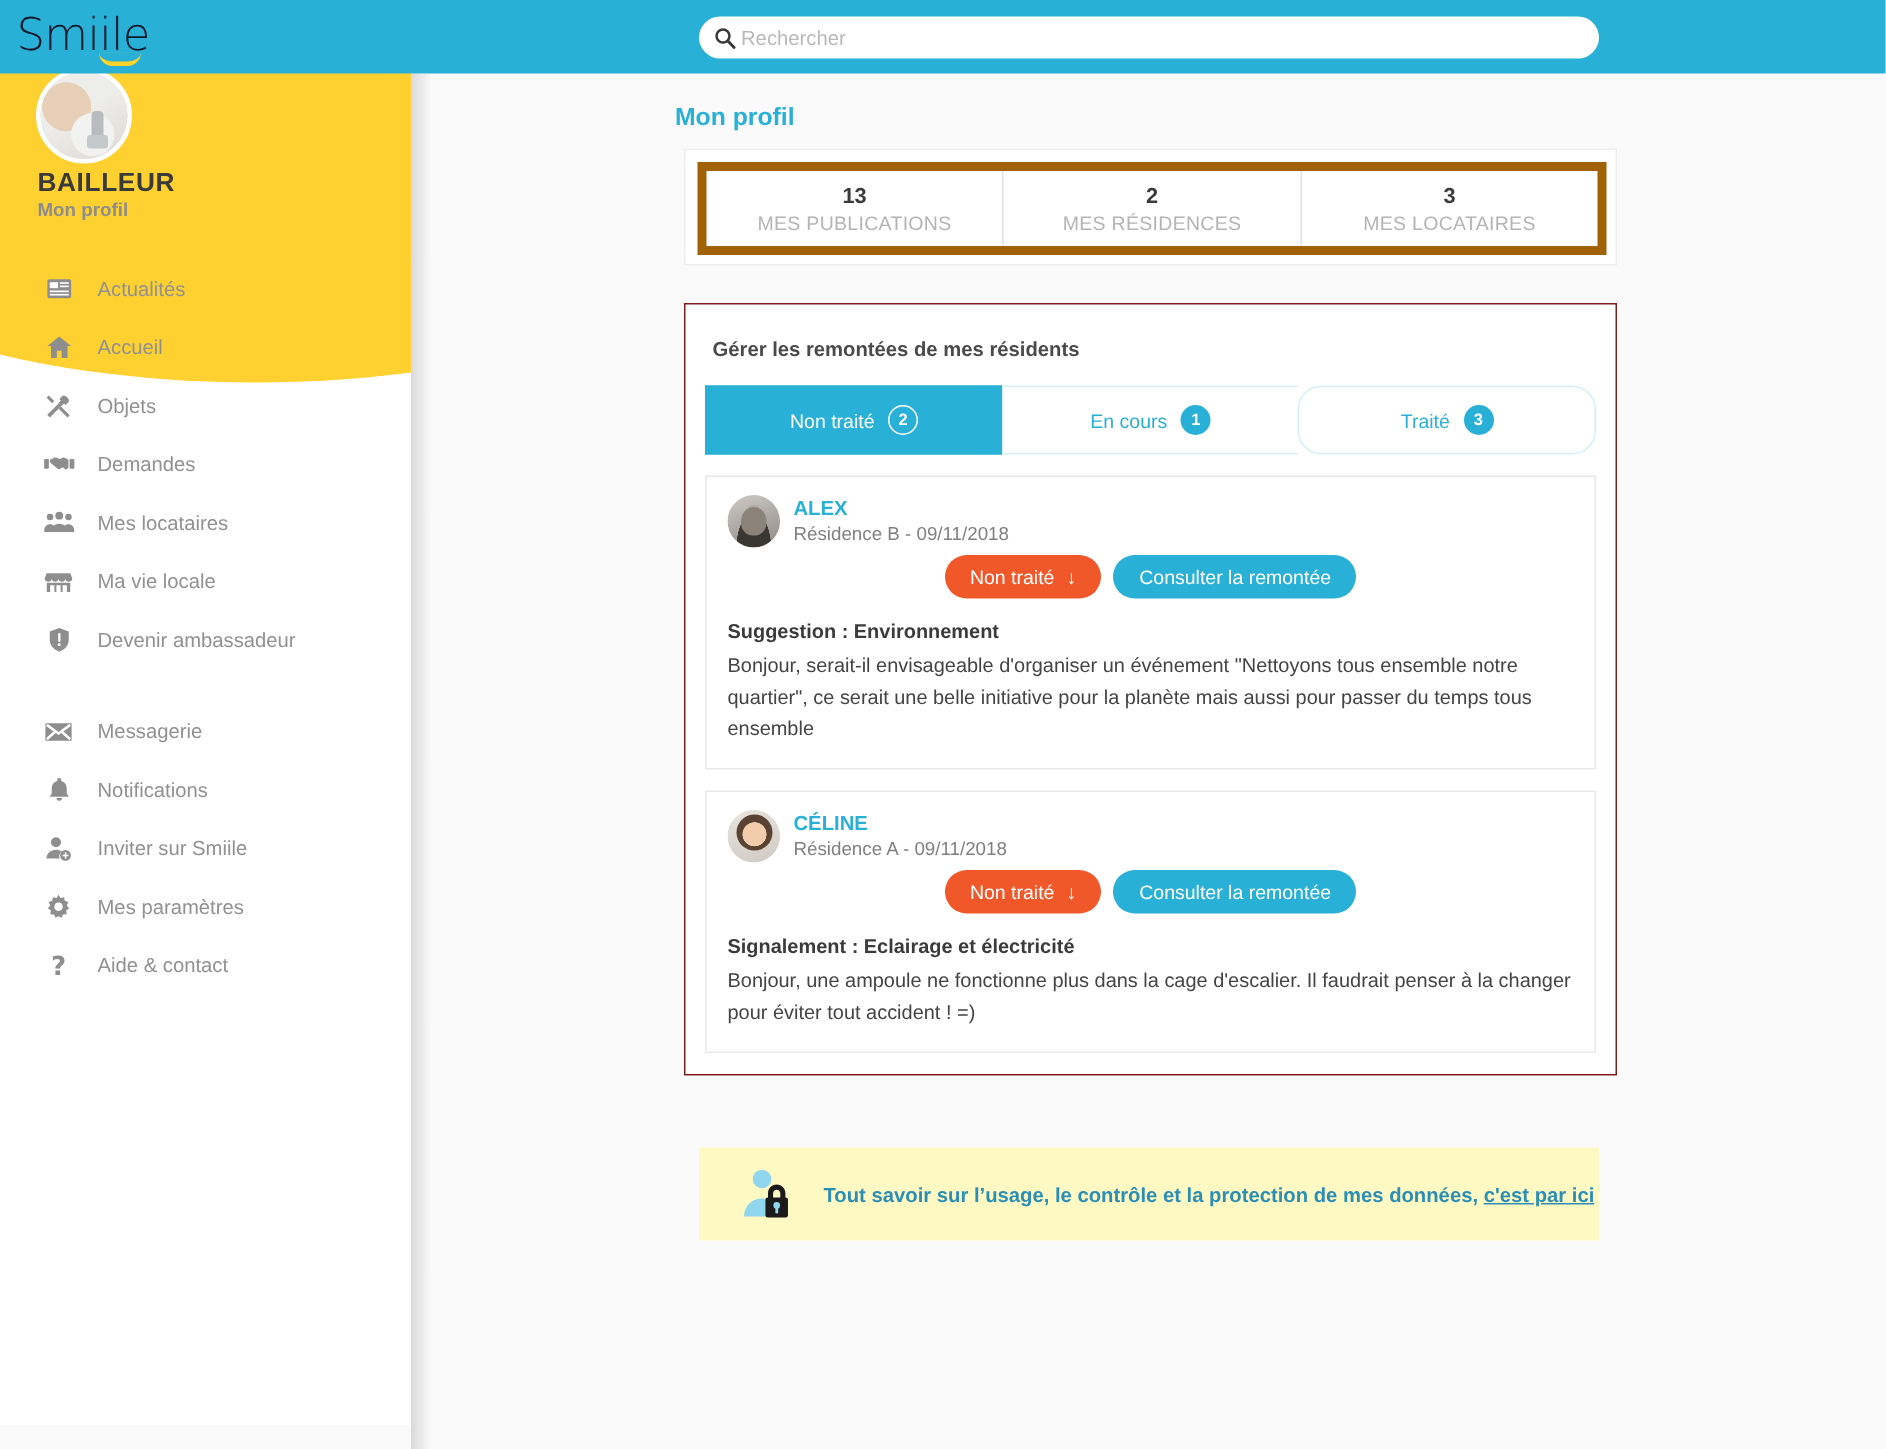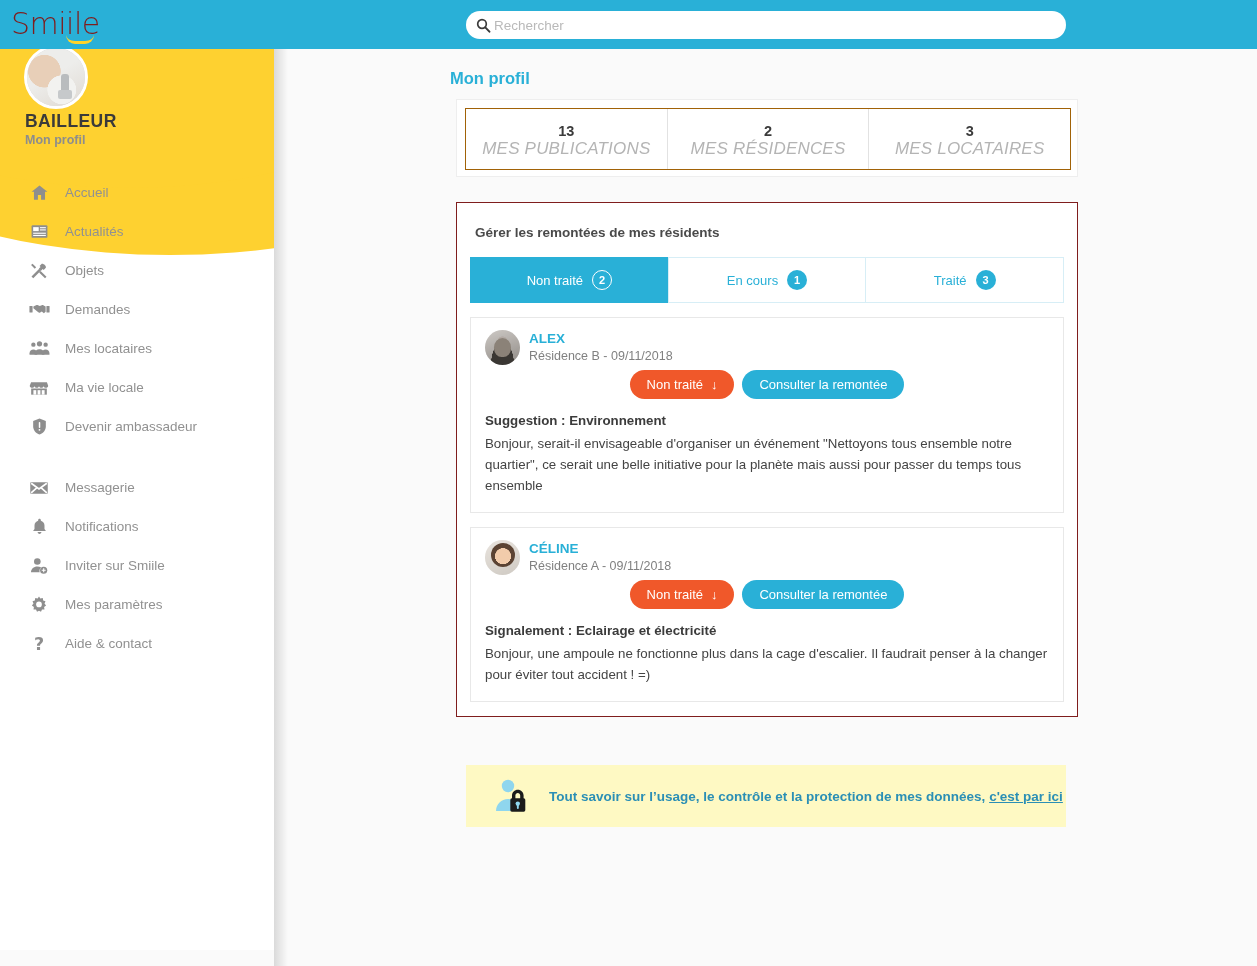--- a/index.html
+++ b/index.html
@@ -21,21 +21,21 @@
   }
   .logo {
     position: absolute;
     left: 11px; top: 8px;
     width: 110px; height: 34px;
   }
   .logo-text {
     font-family: "DejaVu Sans", sans-serif;
     font-size: 30px;
     font-weight: 300;
-    color: #7f1d1d;
+    color: #0f172a;
     letter-spacing: -0.5px;
     line-height: 32px;
   }
   .logo-smile {
     position: absolute;
     left: 55px; top: 27px;
     width: 28px; height: 9px;
     border-bottom: 3px solid #ffd42a;
     border-radius: 0 0 14px 14px;
   }
@@ -205,45 +205,44 @@
     width: 622px; height: 78px;
     background: #ffffff;
     border: 1px solid #eeeeee;
     display: flex;
   }
   .stats-inner {
     position: absolute;
     left: 8px; top: 8px;
     width: 606px; height: 62px;
     display: flex;
-    border: 1px solid #a16207;
+    border: 6px solid #a16207;
     text-align: right;
   }
   .stat {
     flex: 1;
     display: flex;
     flex-direction: column;
     align-items: center;
     justify-content: center;
     border-right: 1px solid #e2e2e2;
     cursor: pointer;
   }
   .stat:last-child { border-right: none; }
   .stat-num {
     font-size: 14.5px;
     font-weight: bold;
     color: #3b3b3b;
     line-height: 19px;
   }
   .stat-lbl {
-    font-size: 17px;
+    font-size: 13px;
     color: #b4b4b4;
     letter-spacing: 0.2px;
     line-height: 16px;
-    font-style: italic;
   }
 
   .panel {
     position: absolute;
     left: 182px; top: 153px;
     width: 622px;
     background: #ffffff;
     border: 1px solid #7f1d1d;
     padding-bottom: 14px;
   }
@@ -263,21 +262,21 @@
     display: flex;
     align-items: center;
     justify-content: center;
     gap: 9px;
     border: 1px solid #d7eef6;
     border-right: none;
     background: #ffffff;
     cursor: pointer;
     font-size: 13px;
   }
-  .tab:last-child { border-right: 1px solid #d7eef6; }
+  .tab:last-child { border-right: 1px solid #d7eef6; border-radius: 16px; }
   .tab.active {
     background: #29b0d7;
     border-color: #29b0d7;
     color: #ffffff;
   }
   .tab .t-label { color: #29b0d7; }
   .tab.active .t-label { color: #ffffff; }
   .badge {
     width: 20px; height: 20px;
     border-radius: 50%;
@@ -445,38 +444,38 @@
     </div>
     <div class="profile-name">BAILLEUR</div>
     <div class="profile-sub">Mon profil</div>
   </div>
 
   <div class="nav">
 
     <div class="nav-item">
       <span class="nav-icon">
         <svg viewBox="0 0 24 24" width="19" height="19" fill="#8e8e8e">
-          <path d="M12 3L2 11h3v10h5v-6h4v6h5V11h3L12 3z"></path>
-        </svg>
-      </span>
-      <span class="nav-label">Accueil</span>
-    </div>
-
-    <div class="nav-item">
-      <span class="nav-icon">
-        <svg viewBox="0 0 24 24" width="19" height="19" fill="#8e8e8e">
           <rect x="2" y="4" width="20" height="16" rx="1.5"></rect>
           <rect x="4" y="6.5" width="7" height="5" fill="#fff"></rect>
           <rect x="12.5" y="6.5" width="7.5" height="1.4" fill="#fff"></rect>
           <rect x="12.5" y="9.3" width="7.5" height="1.4" fill="#fff"></rect>
           <rect x="4" y="13.5" width="16" height="1.4" fill="#fff"></rect>
           <rect x="4" y="16.3" width="16" height="1.4" fill="#fff"></rect>
         </svg>
       </span>
       <span class="nav-label">Actualités</span>
+    </div>
+
+    <div class="nav-item">
+      <span class="nav-icon">
+        <svg viewBox="0 0 24 24" width="19" height="19" fill="#8e8e8e">
+          <path d="M12 3L2 11h3v10h5v-6h4v6h5V11h3L12 3z"></path>
+        </svg>
+      </span>
+      <span class="nav-label">Accueil</span>
     </div>
 
     <div class="nav-item">
       <span class="nav-icon">
         <svg viewBox="0 0 24 24" width="20" height="20" fill="#8e8e8e">
           <path d="M3 18.6l9.3-9.3 2.1 2.1L5.1 20.7 3 18.6z"></path>
           <path d="M15.3 3.3l-2.6 2.6 1.2 1.2-2 2 2.5 2.5 2-2 1.2 1.2 2.6-2.6c.8-2.2-2.3-5.2-4.9-4.9z"></path>
           <path d="M4.2 3.2l4.4 4.4-1.7 1.7L2.5 4.9l1.7-1.7z"></path>
           <path d="M19.2 20.8l-7.1-7.1 1.8-1.8 7.1 7.1-1.8 1.8z"></path>
         </svg>

